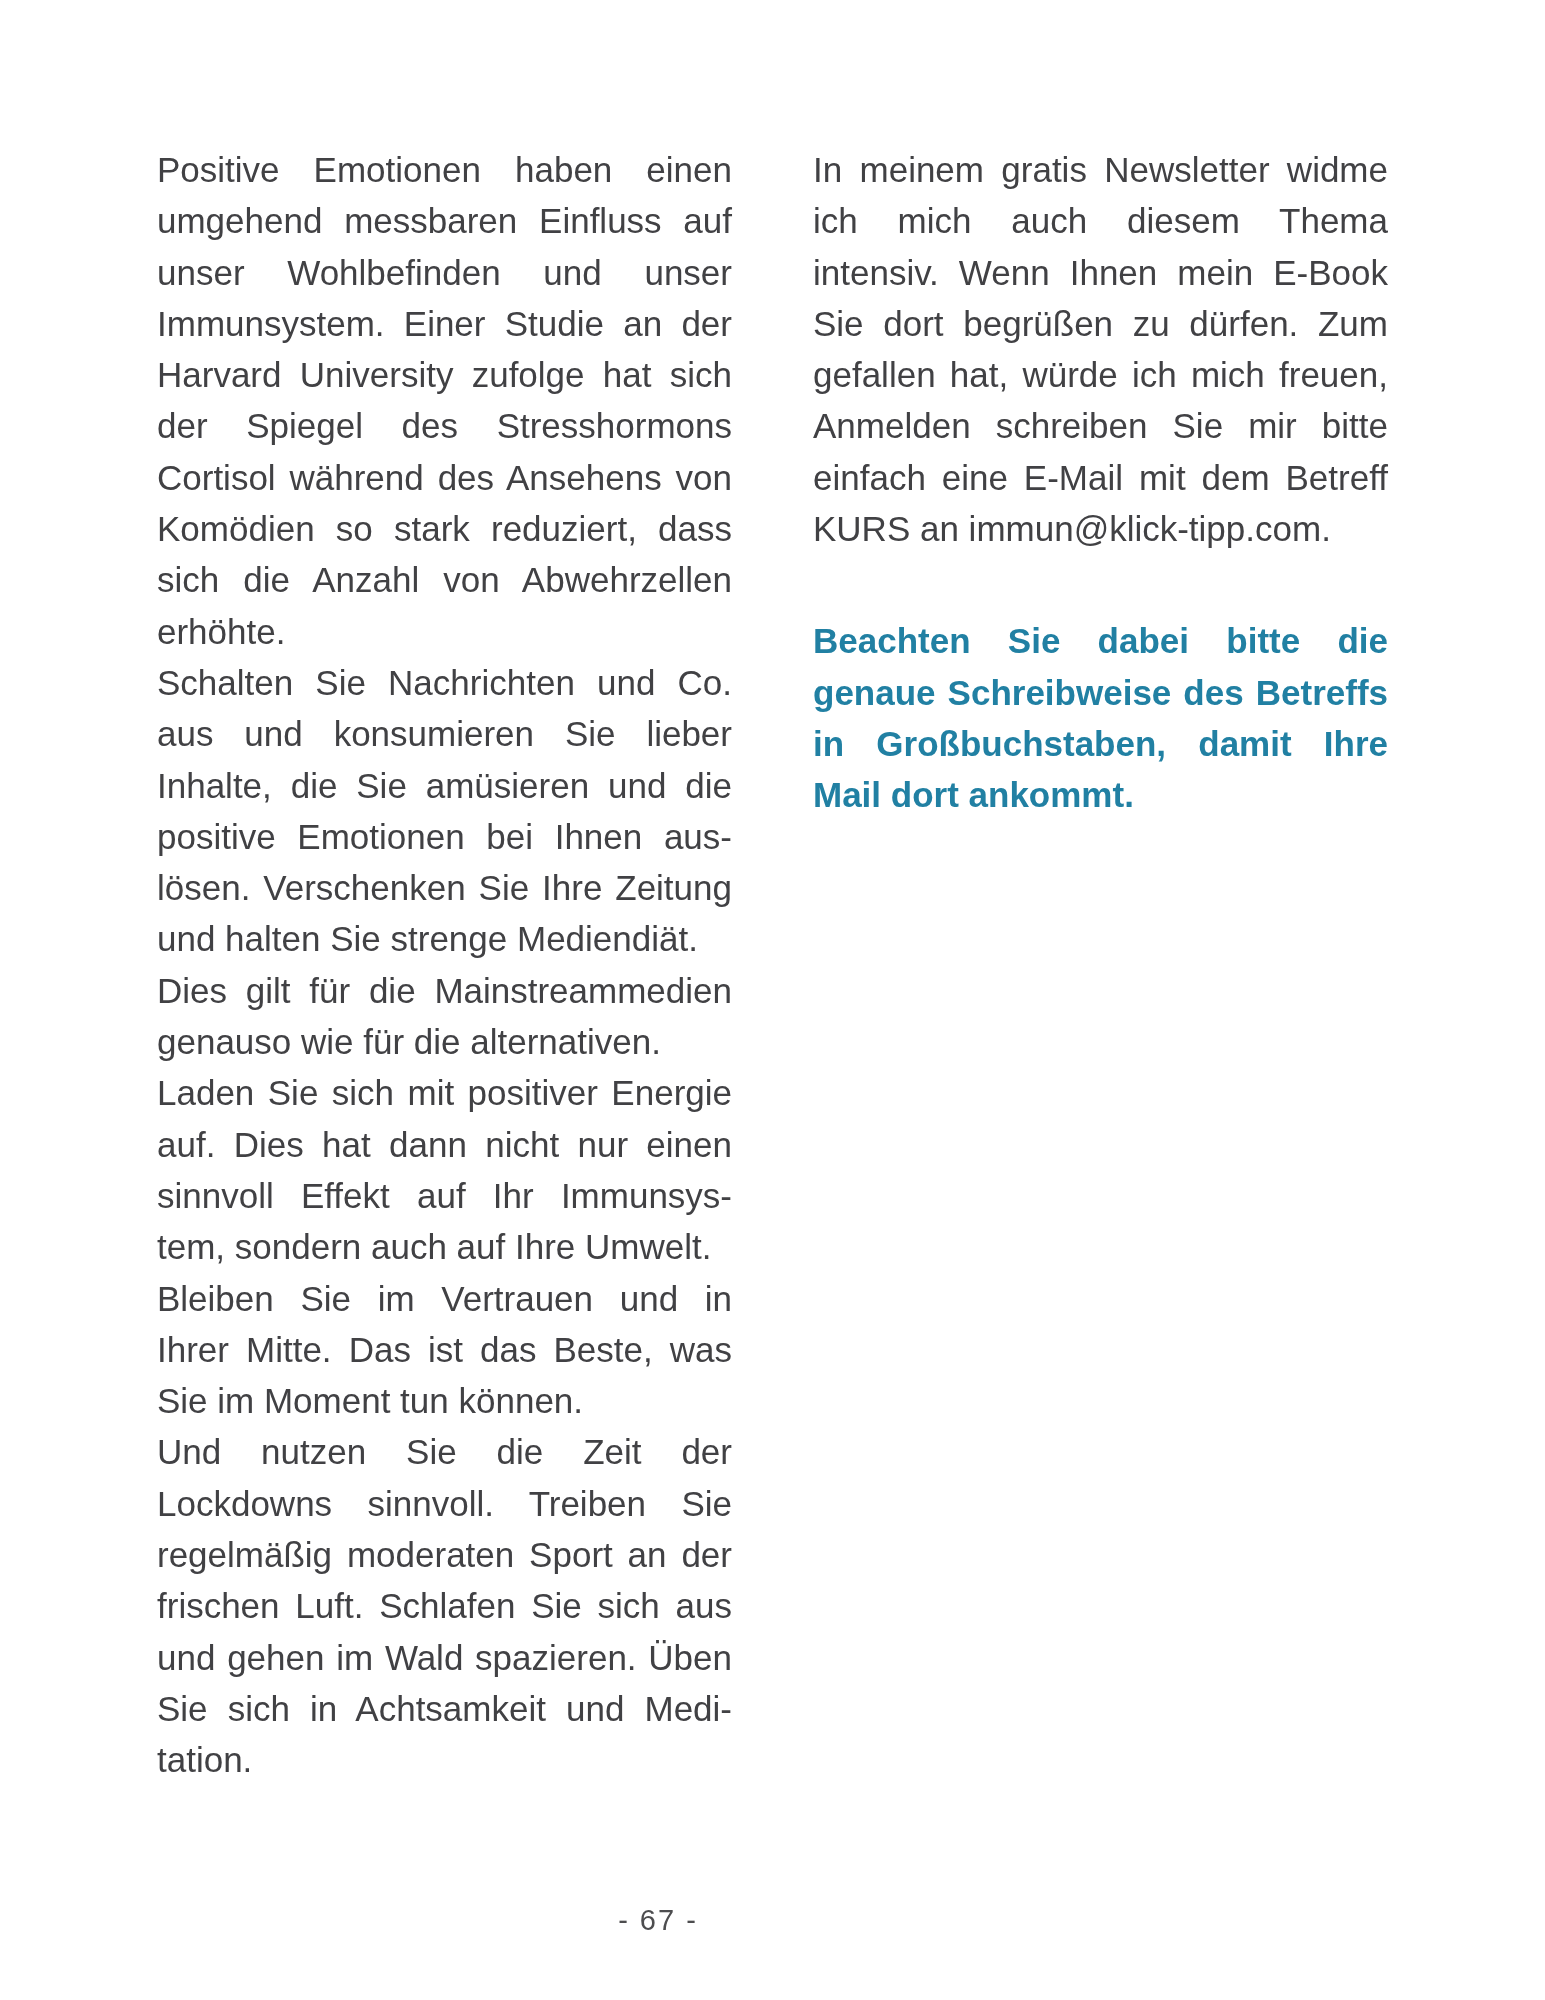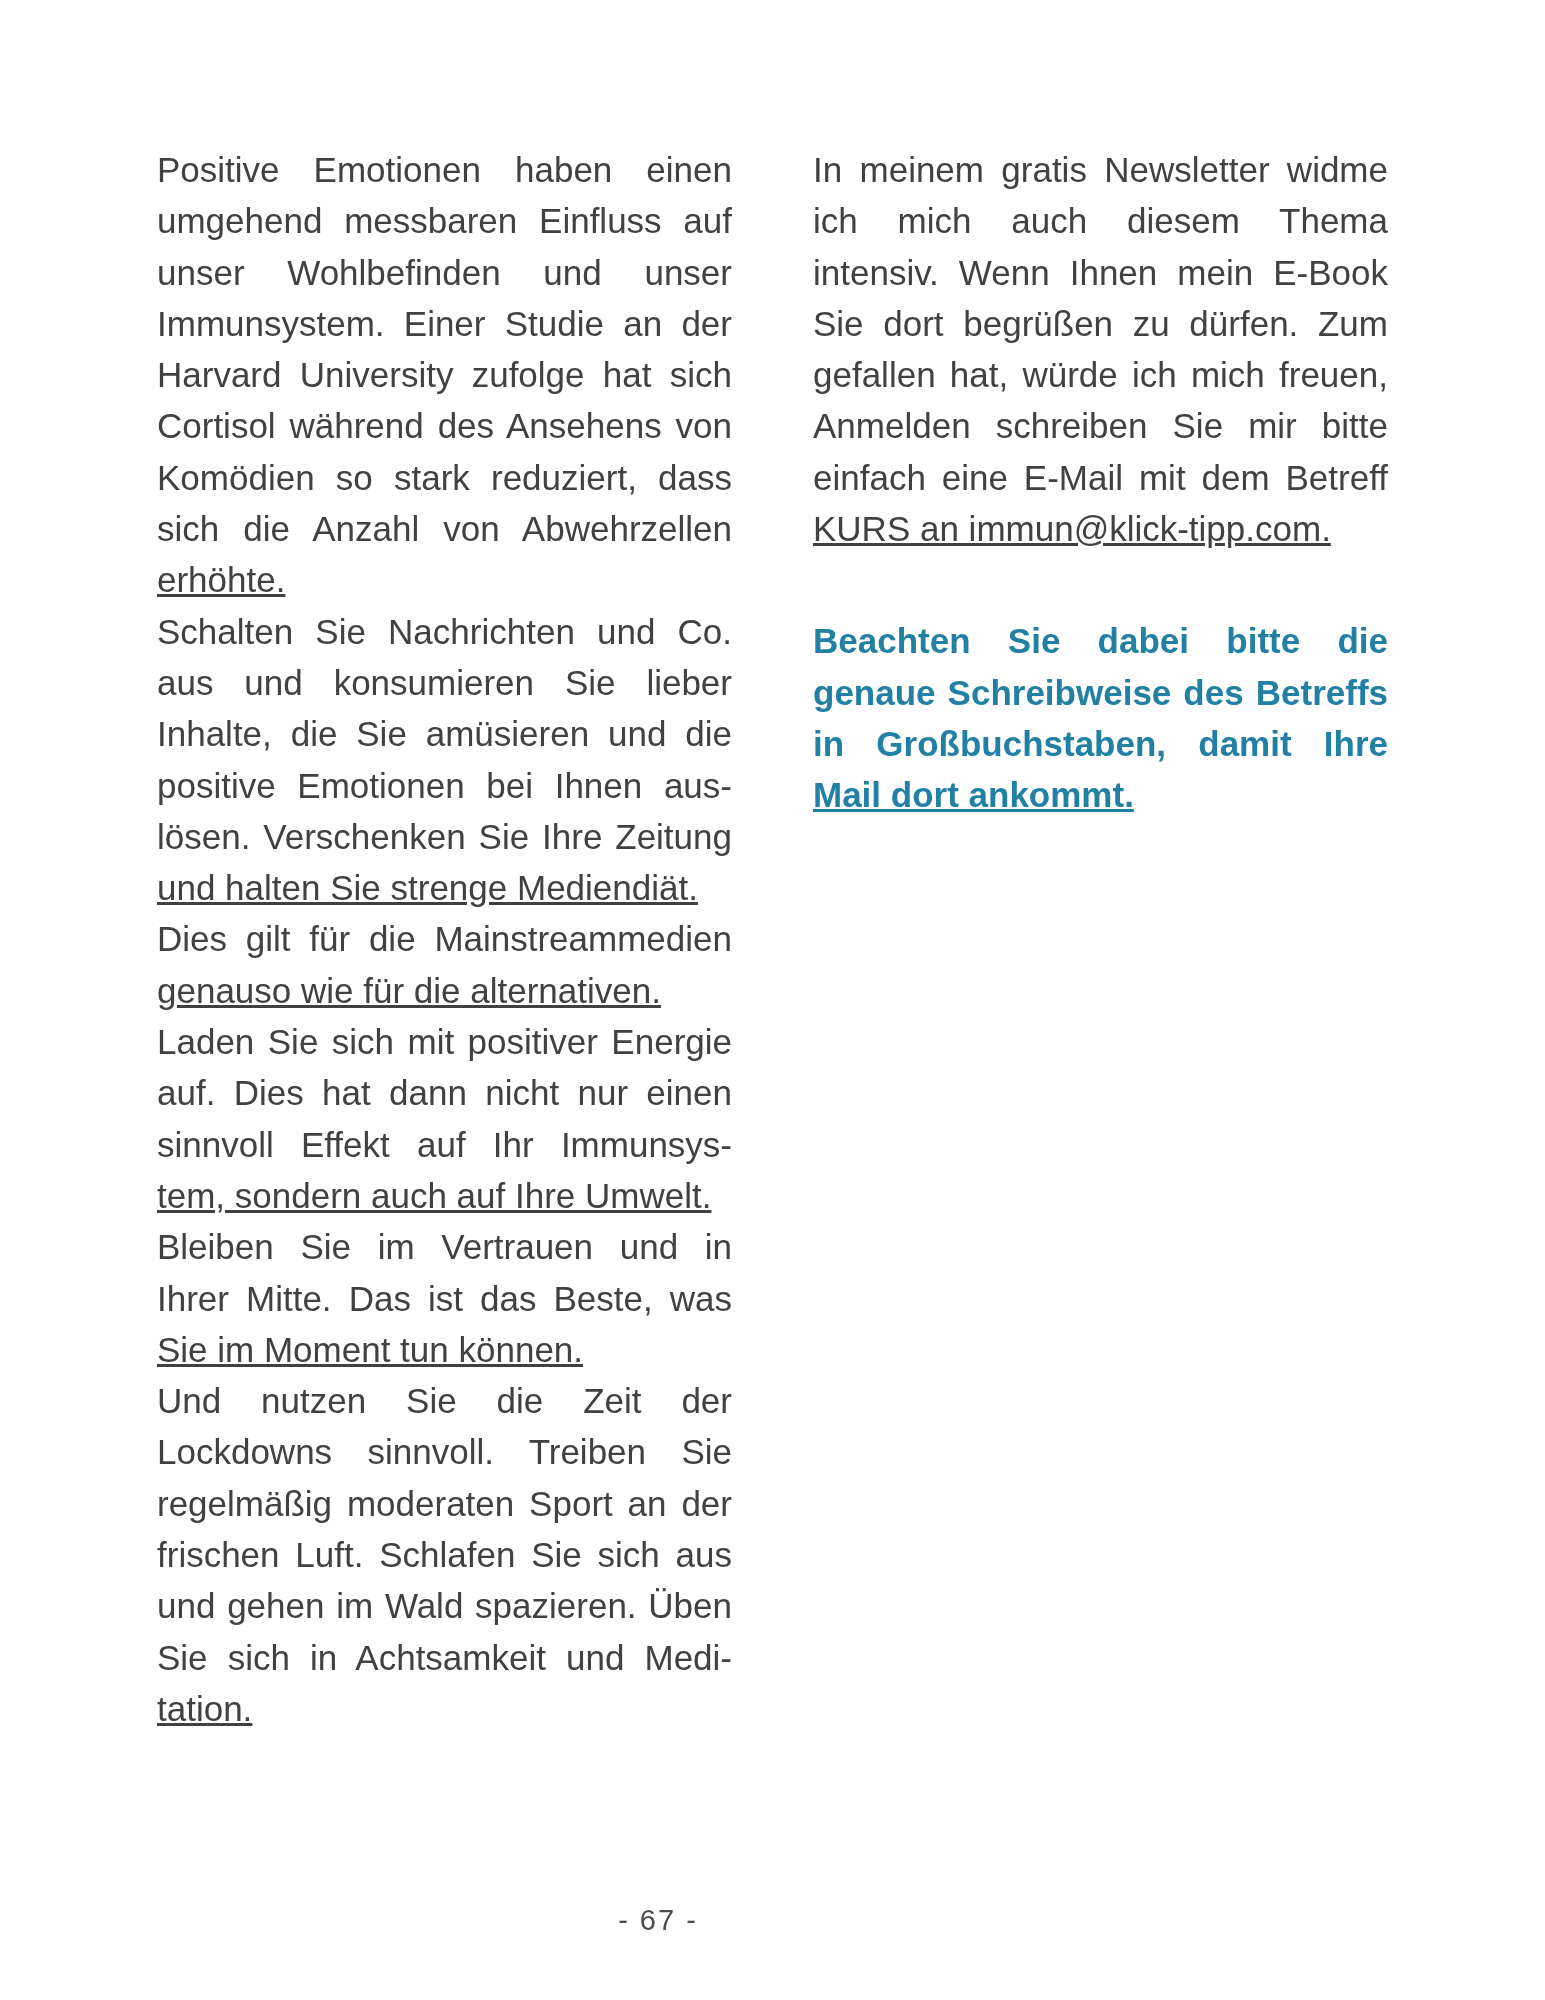--- a/index.html
+++ b/index.html
@@ -33,21 +33,20 @@
     font-weight: 700;
   }
   .line {
     text-align: justify;
     text-align-last: justify;
     -moz-text-align-last: justify;
     white-space: normal;
   }
   .line.last {
     text-align-last: left;
-    text-decoration: underline;
     -moz-text-align-last: left;
   }
   .page-number {
     position: absolute;
     left: 0;
     width: 1316px;
     top: 1902px;
     text-align: center;
     font-size: 29px;
     line-height: 36px;
@@ -59,20 +58,21 @@
 <body>
 
 <div class="page">
   <div class="col col-left">
       <div class="paragraph">
         <div class="line">Positive Emotionen haben einen</div>
         <div class="line">umgehend messbaren Einfluss auf</div>
         <div class="line">unser Wohlbefinden und unser</div>
         <div class="line">Immunsystem. Einer Studie an der</div>
         <div class="line">Harvard University zufolge hat sich</div>
+        <div class="line">der Spiegel des Stresshormons</div>
         <div class="line">Cortisol während des Ansehens von</div>
         <div class="line">Komödien so stark reduziert, dass</div>
         <div class="line">sich die Anzahl von Abwehrzellen</div>
         <div class="line last">erhöhte.</div>
       </div>
       <div class="paragraph">
         <div class="line">Schalten Sie Nachrichten und Co.</div>
         <div class="line">aus und konsumieren Sie lieber</div>
         <div class="line">Inhalte, die Sie amüsieren und die</div>
         <div class="line">positive Emotionen bei Ihnen aus-</div>

